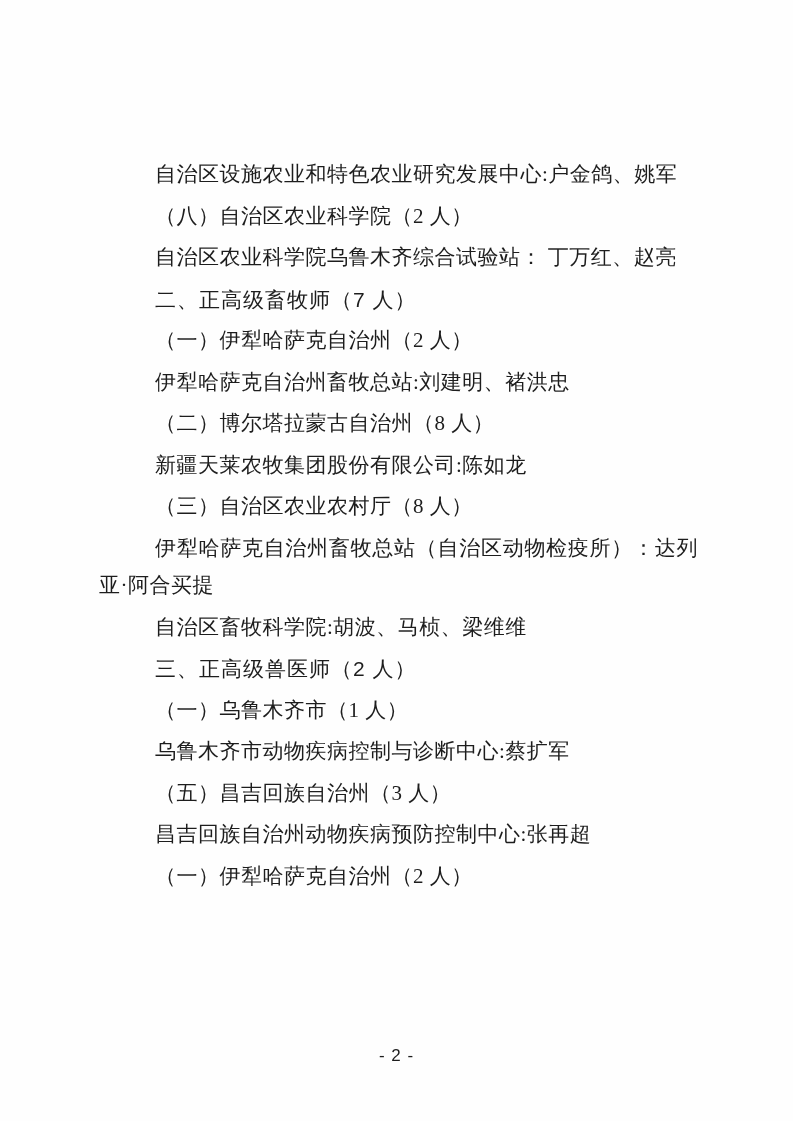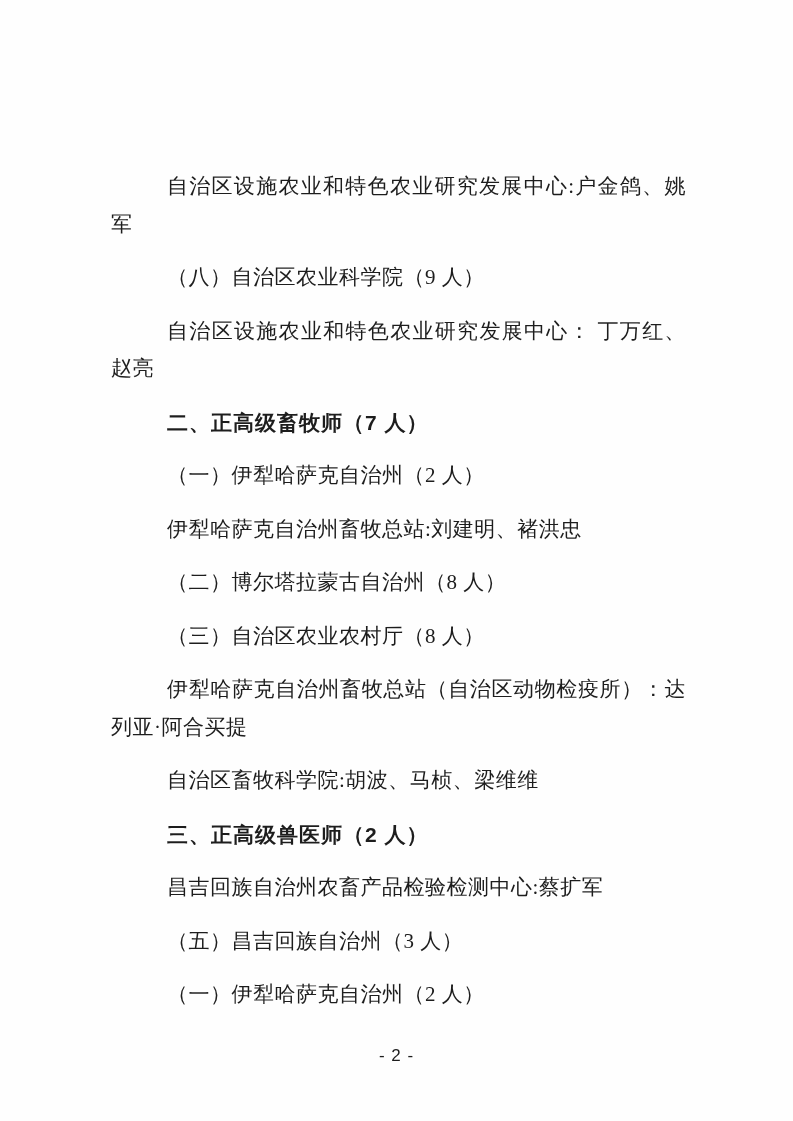--- a/index.html
+++ b/index.html
@@ -24,56 +24,59 @@
     top: 152px;
     width: 607px;
     font-family: "Liberation Serif", "DejaVu Serif", serif;
     font-size: 21px;
     line-height: 37.5px;
     color: #1d1d1d;
     text-align: justify;
     letter-spacing: 0.5px;
   }
   .content p {
-    margin: 16px;
+    margin: 4px;
     padding: 0;
     text-indent: 56px;
     word-break: break-all;
   }
   .content p.heading {
     font-family: "Liberation Sans", "DejaVu Sans", sans-serif;
-    font-weight: 700;
+    font-weight: 400;
     letter-spacing: 1px;
   }
   .page-number {
     position: absolute;
     left: 0;
     top: 1046px;
     width: 100%;
     text-align: center;
     font-family: "Liberation Sans", "DejaVu Sans", sans-serif;
     font-size: 17px;
     color: #1d1d1d;
     letter-spacing: 1px;
   }
 </style>
 </head>
 <body>
 
 <div class="page">
   <article class="content">
     <p>自治区设施农业和特色农业研究发展中心:户金鸽、姚军</p>
-    <p>（八）自治区农业科学院（9 人）</p>
-    <p>自治区设施农业和特色农业研究发展中心： 丁万红、赵亮</p>
+    <p>（八）自治区农业科学院（2 人）</p>
+    <p>自治区农业科学院乌鲁木齐综合试验站： 丁万红、赵亮</p>
     <p class="heading">二、正高级畜牧师（7 人）</p>
     <p>（一）伊犁哈萨克自治州（2 人）</p>
     <p>伊犁哈萨克自治州畜牧总站:刘建明、褚洪忠</p>
     <p>（二）博尔塔拉蒙古自治州（8 人）</p>
+    <p>新疆天莱农牧集团股份有限公司:陈如龙</p>
     <p>（三）自治区农业农村厅（8 人）</p>
     <p>伊犁哈萨克自治州畜牧总站（自治区动物检疫所）：达列亚·阿合买提</p>
     <p>自治区畜牧科学院:胡波、马桢、梁维维</p>
     <p class="heading">三、正高级兽医师（2 人）</p>
-    <p>昌吉回族自治州农畜产品检验检测中心:蔡扩军</p>
+    <p>（一）乌鲁木齐市（1 人）</p>
+    <p>乌鲁木齐市动物疾病控制与诊断中心:蔡扩军</p>
     <p>（五）昌吉回族自治州（3 人）</p>
+    <p>昌吉回族自治州动物疾病预防控制中心:张再超</p>
     <p>（一）伊犁哈萨克自治州（2 人）</p>
   </article>
   <div class="page-number">- 2 -</div>
 </div>
 
 </body></html>

